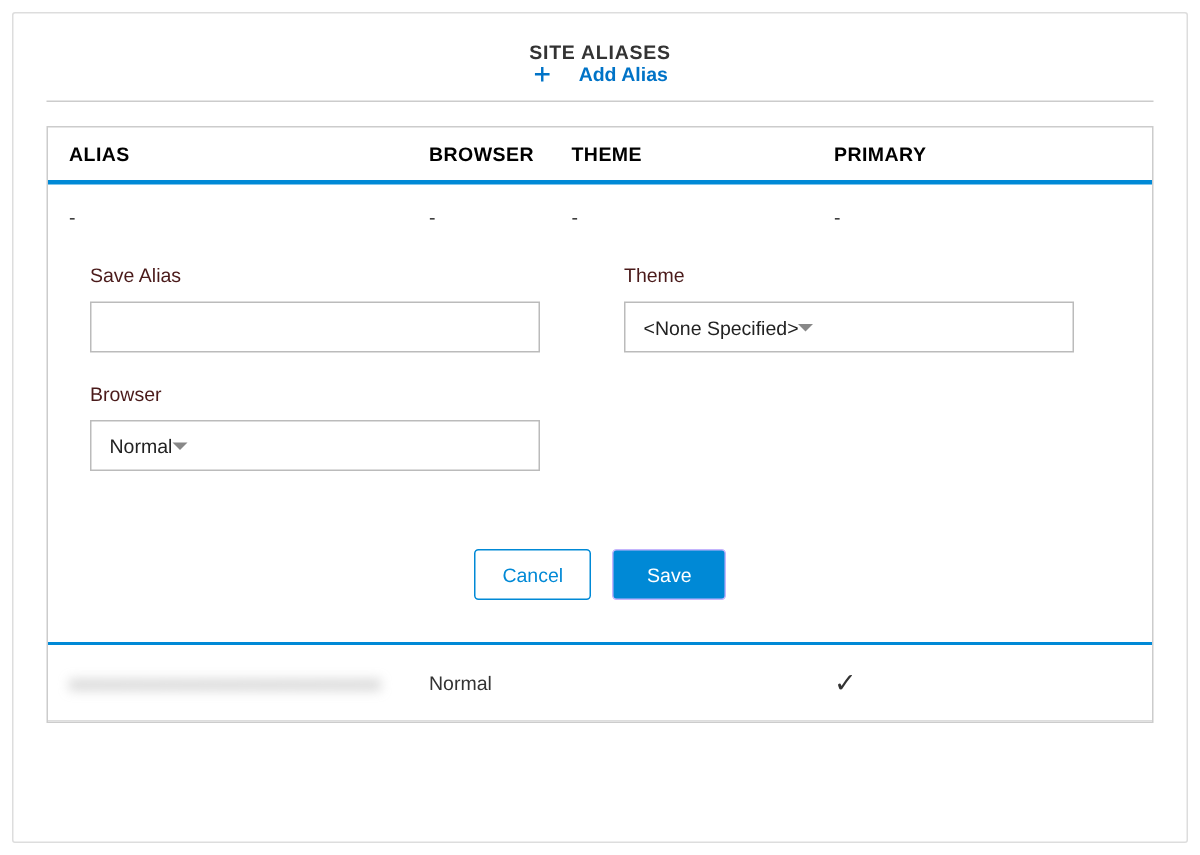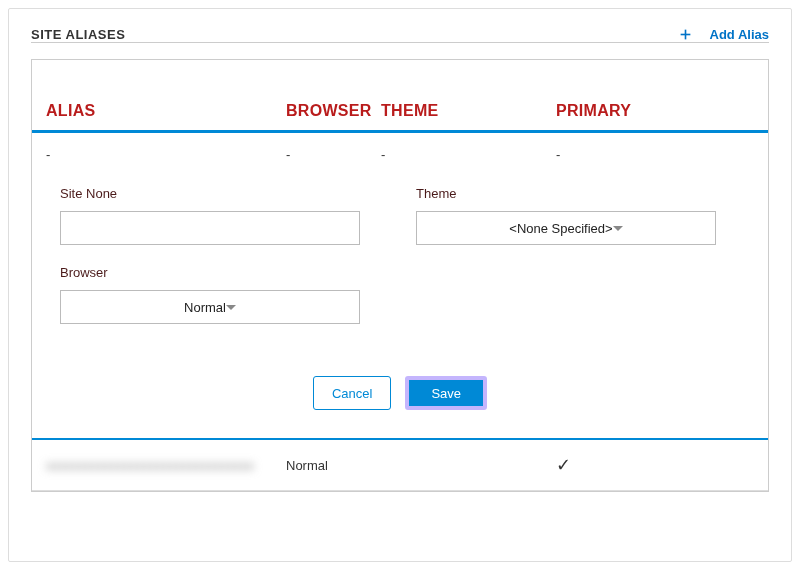--- a/index.html
+++ b/index.html
@@ -15,22 +15,24 @@
       border-radius: 2px;
       padding: 18px 22px 28px 22px;
       width: 784px;
       height: 554px;
       position: relative;
     }
     .header-row {
       display: flex;
       justify-content: space-between;
       align-items: center;
+      padding-bottom: 10px;
       border-bottom: 1px solid #ccc;
       margin-bottom: 16px;
+      flex-direction: column;
     }
     .header-title {
       font-size: 13px;
       font-weight: 600;
       letter-spacing: 0.5px;
       color: #333;
     }
     .add-alias {
       color: #0073c7;
       font-weight: 600;
@@ -44,25 +46,24 @@
     .table-container {
       border: 1px solid #ccc;
       margin-top: 4px;
     }
     .thead {
       display: flex;
       border-bottom: 3px solid #0089d6;
       padding: 10px 14px;
     }
     .th {
-      font-size: 16px;
+      font-size: 13px;
       font-weight: 700;
-      color: #b91c1c;
+      color: #000000;
       letter-spacing: 0.3px;
-      margin-top: 32px;
     }
     .col-alias   { width: 240px; }
     .col-browser { width: 95px; }
     .col-theme   { width: 175px; }
     .col-primary { width: 120px; }
     .row-dashes {
       display: flex;
       padding: 14px 14px 8px 14px;
       font-size: 13px;
       color: #333;
@@ -88,21 +89,21 @@
       border: 1px solid #bbb;
       padding: 0 8px;
       font-size: 13px;
       outline: none;
     }
     .select-box {
       height: 34px;
       border: 1px solid #bbb;
       display: flex;
       align-items: center;
-      justify-content: center;
+      justify-content: flex-start;
       padding: 0 12px;
       cursor: pointer;
       background: #fff;
       position: relative;
     }
     .select-value { font-size: 13px; color: #222; }
     .caret {
       width: 0; height: 0;
       border-left: 5px solid transparent;
       border-right: 5px solid transparent;
@@ -124,21 +125,21 @@
       display: flex;
       align-items: center;
       margin-top: 24px;
     }
     .btn-outline {
       border: 1px solid #0089d6;
       color: #0089d6;
       background: #fff;
     }
     .btn-primary {
-      border: 4px solid #c4b5fd;
+      border: 1px solid #c4b5fd;
       background: #0089d6;
       color: #fff;
       font-weight: 500;
       padding: 0 22px;
     }
     .divider-strong {
       border-top: 2px solid #0089d6;
     }
     .data-row {
       display: flex;
@@ -183,21 +184,21 @@
     <div class="row-dashes">
       <div class="col-alias">-</div>
       <div class="col-browser">-</div>
       <div class="col-theme">-</div>
       <div class="col-primary">-</div>
     </div>
 
     <div class="edit-form">
       <div class="form-row">
         <div class="form-group left">
-          <label class="form-label">Site None</label>
+          <label class="form-label">Save Alias</label>
           <input type="text" class="text-input" value="" style="">
         </div>
         <div class="form-group right">
           <label class="form-label">Theme</label>
           <div class="select-box">
             <span class="select-value">&lt;None Specified&gt;</span>
             <span class="caret"></span>
           </div>
         </div>
       </div>

